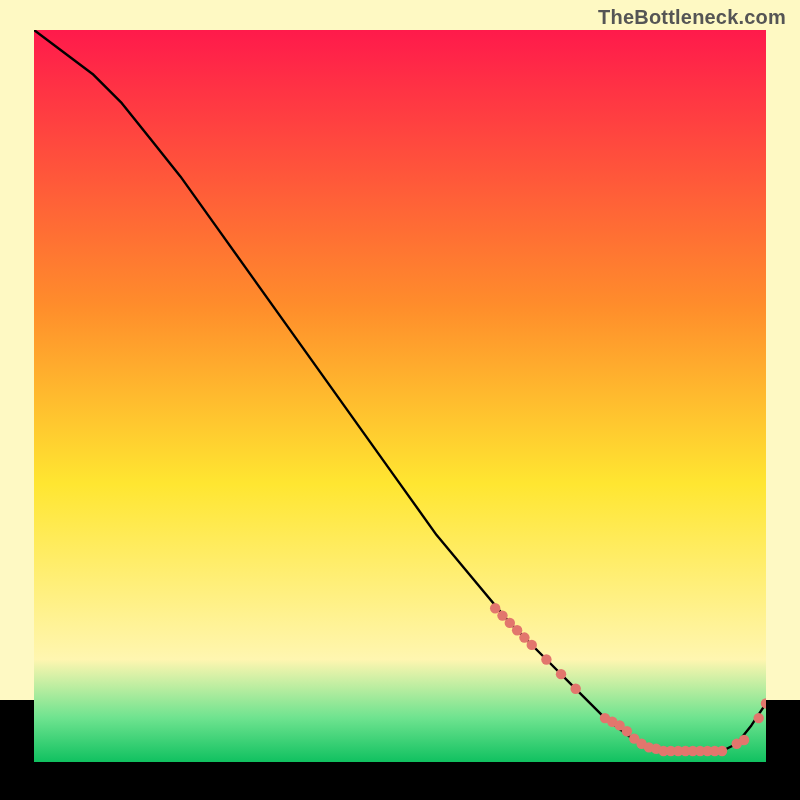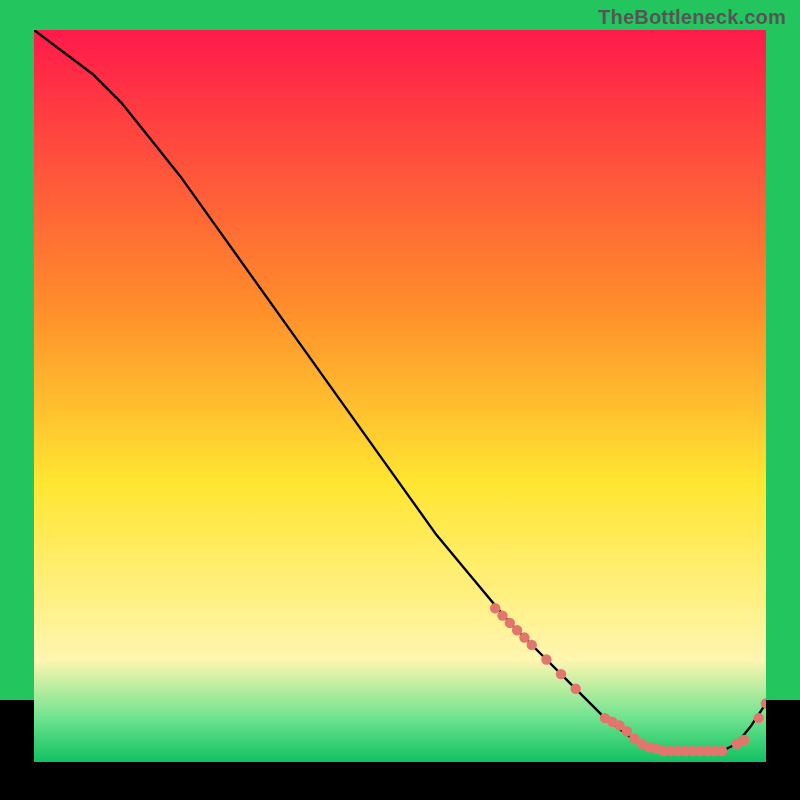--- a/index.html
+++ b/index.html
@@ -8,21 +8,21 @@
     width: 800px;
     height: 800px;
     background: #000;
     overflow: hidden;
     font-family: Arial, Helvetica, sans-serif;
   }
   .outer {
     position: relative;
     width: 800px;
     height: 700px;
-    background: #22c55e;
+    background: #fef9c3;
   }
   .watermark {
     position: absolute;
     top: 6px;
     right: 14px;
     color: #555;
     font-size: 20px;
     font-weight: 600;
     letter-spacing: 0.2px;
     user-select: none;

